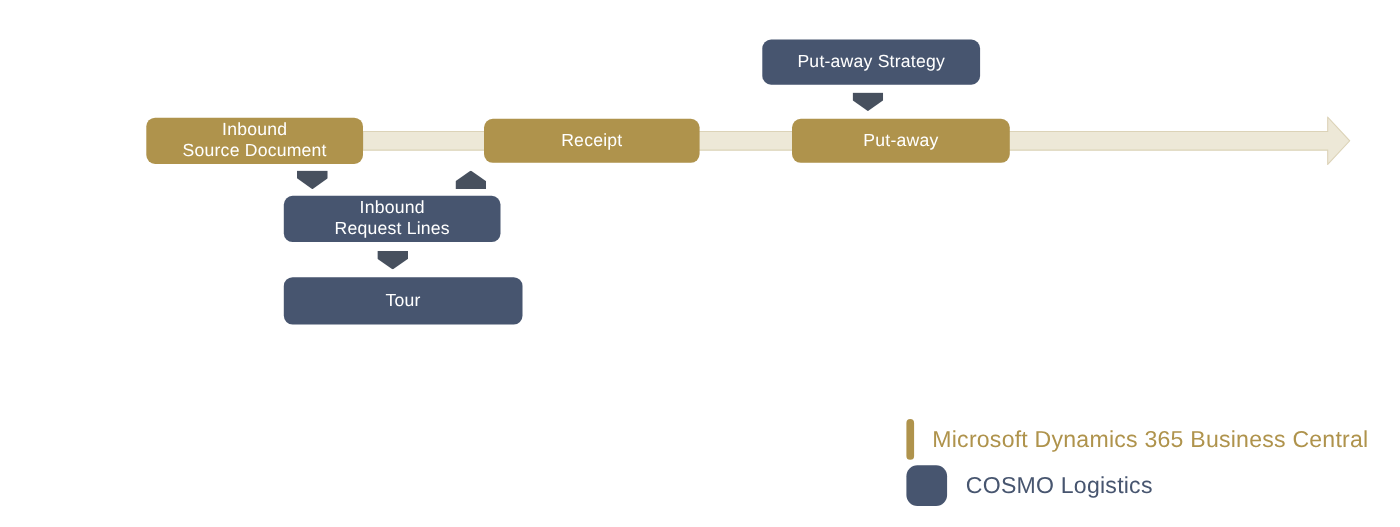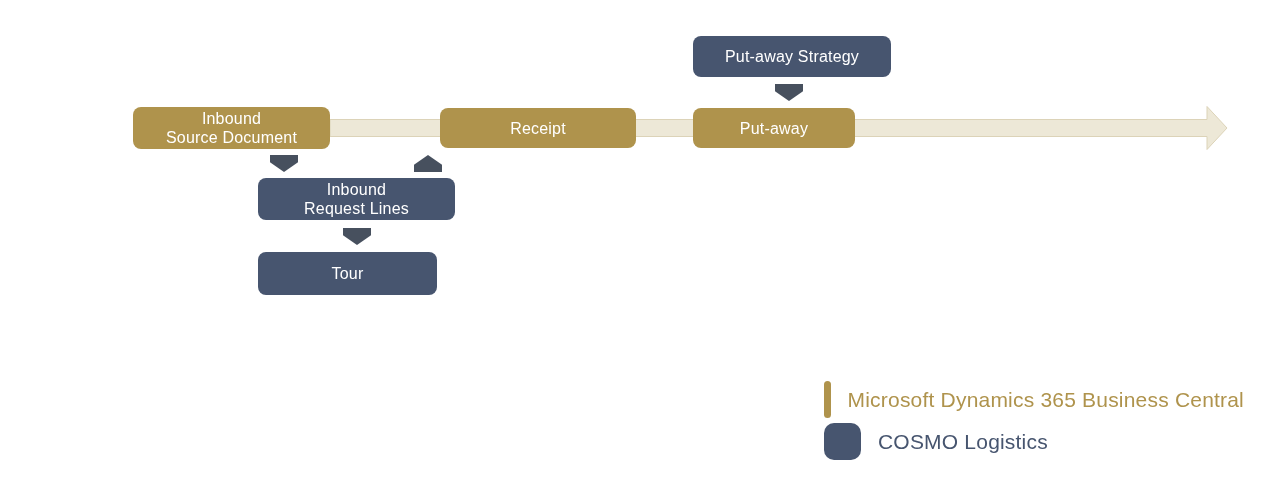--- a/index.html
+++ b/index.html
@@ -43,24 +43,24 @@
     display:flex;align-items:center;
     height:37px;
     white-space:nowrap;
   }
   .legend-label-gold{color:#AF934C;}
   .legend-label-blue{color:#47556F;}
 
   
   #node-inbound-source{left:133px;top:107px;width:197px;height:42px;}
   #node-receipt{left:412px;top:108px;width:196px;height:40px;margin-left:28px;}
-  #node-putaway{left:693px;top:108px;width:162px;height:40px;}
+  #node-putaway{left:720px;top:108px;width:198px;height:40px;}
   #node-putaway-strategy{left:693px;top:36px;width:198px;height:41px;}
   #node-request-lines{left:258px;top:178px;width:197px;height:42px;}
-  #node-tour{left:258px;top:252px;width:179px;height:43px;}
+  #node-tour{left:258px;top:252px;width:217px;height:43px;}
 
   
   #chevron-source-to-request{left:270px;top:155px;}
   #chevron-request-to-receipt{left:414px;top:155px;}
   #chevron-request-to-tour{left:343px;top:228px;}
   #chevron-strategy-to-putaway{left:775px;top:84px;}
 
   
   #legend{left:824px;top:381px;width:420px;}
   .legend-row{display:flex;align-items:flex-start;gap:17px;}

